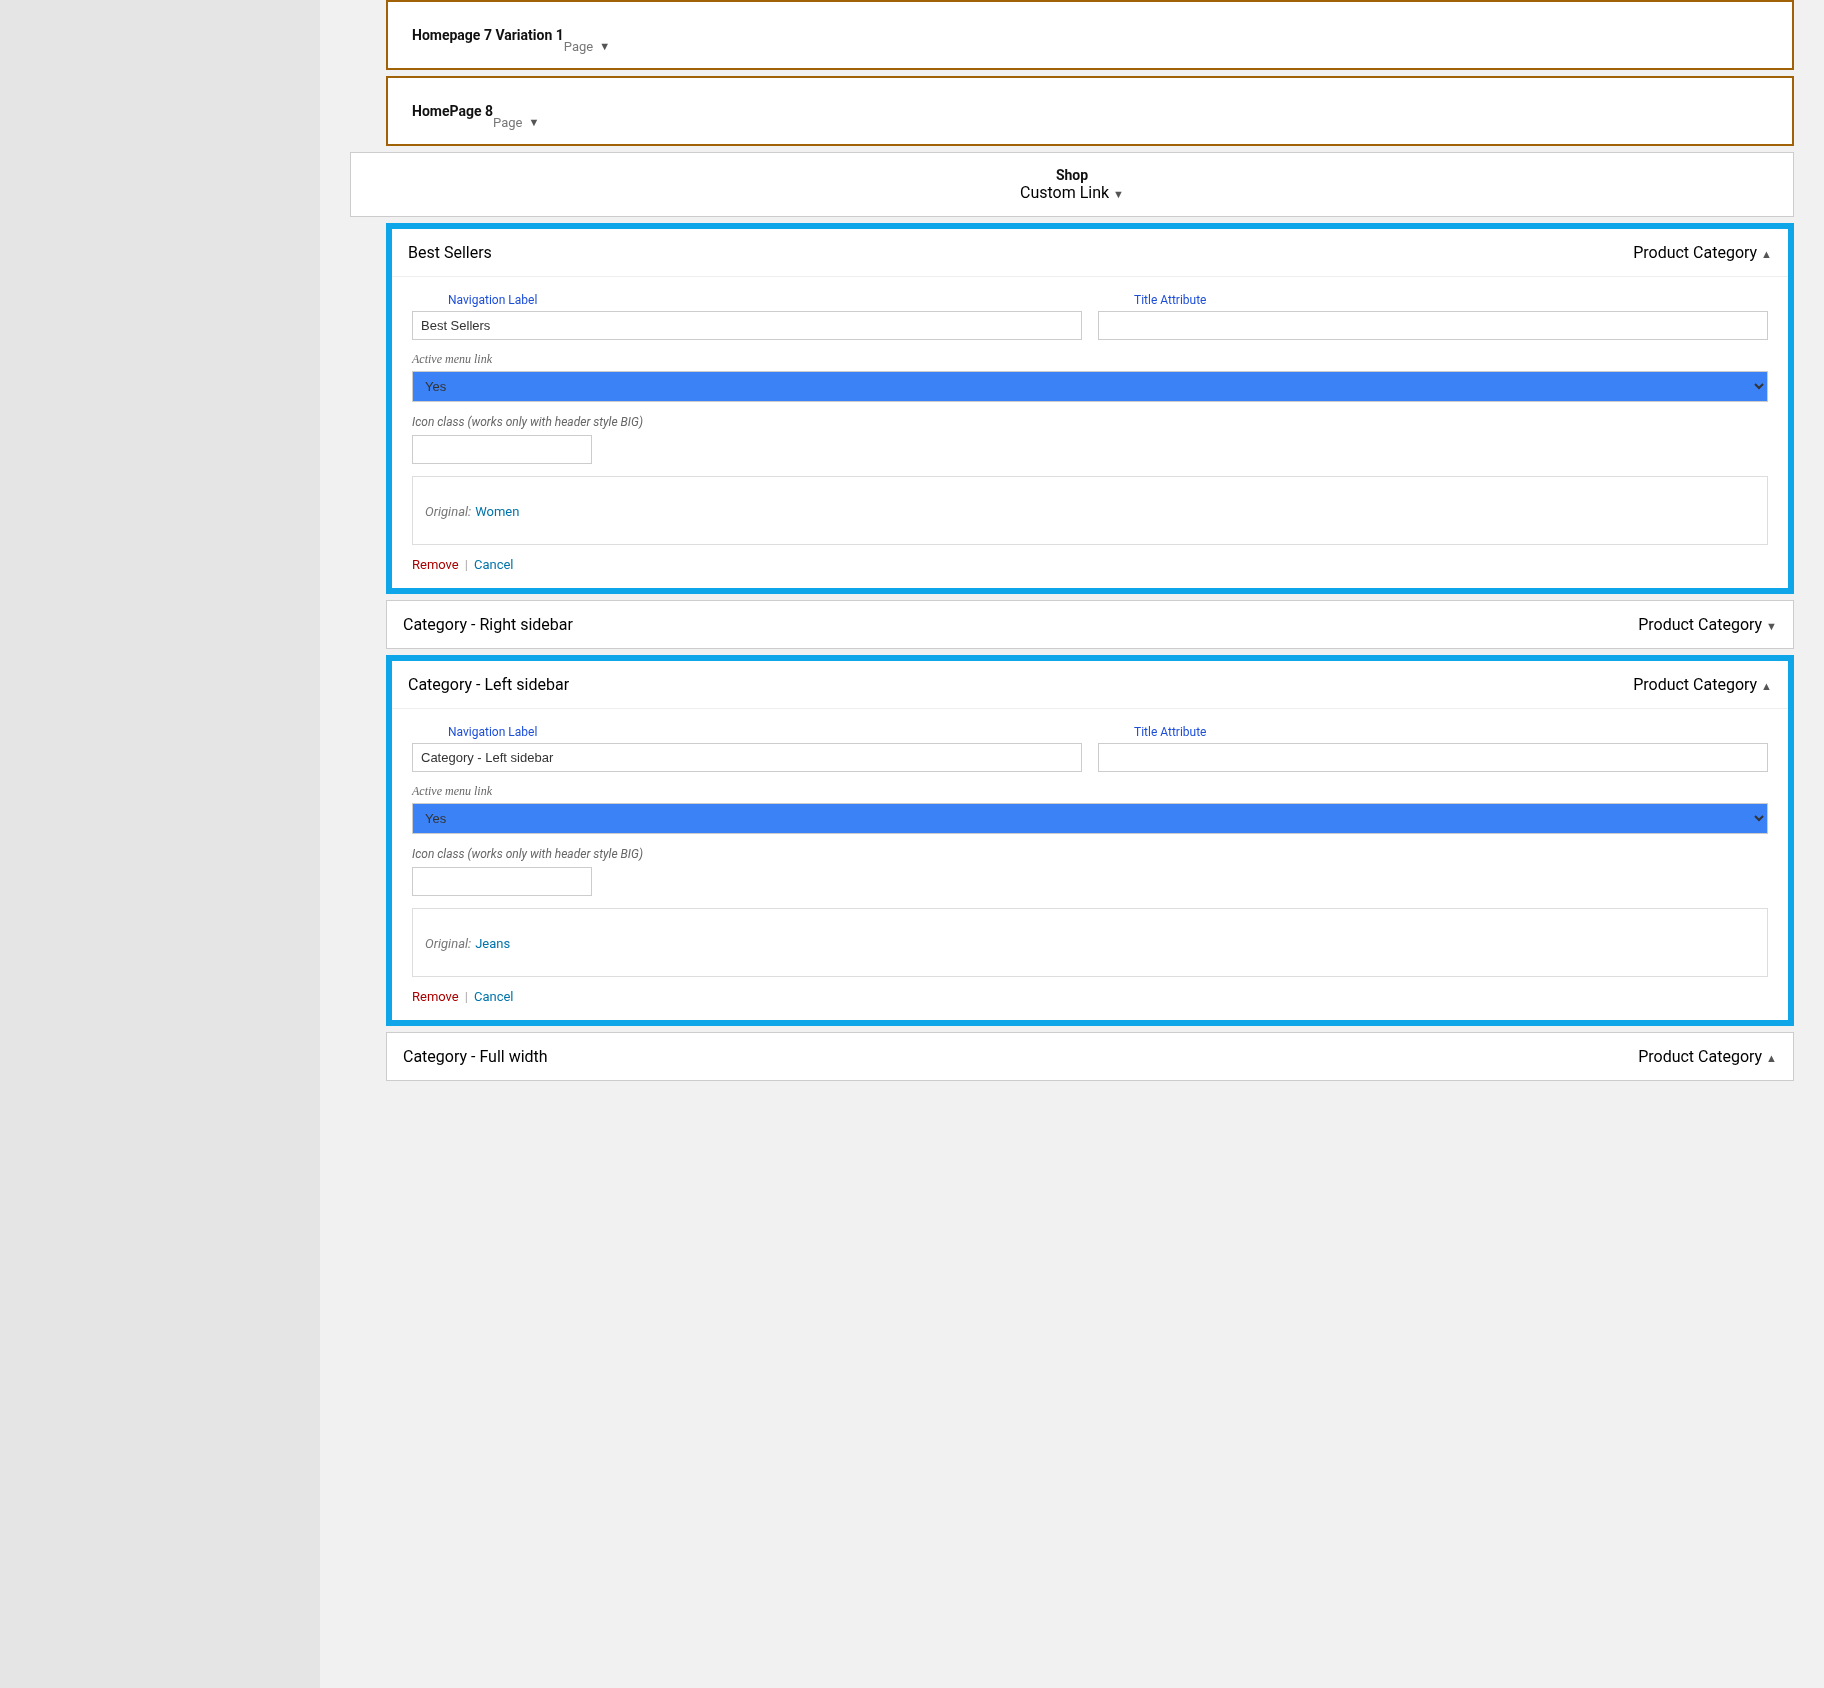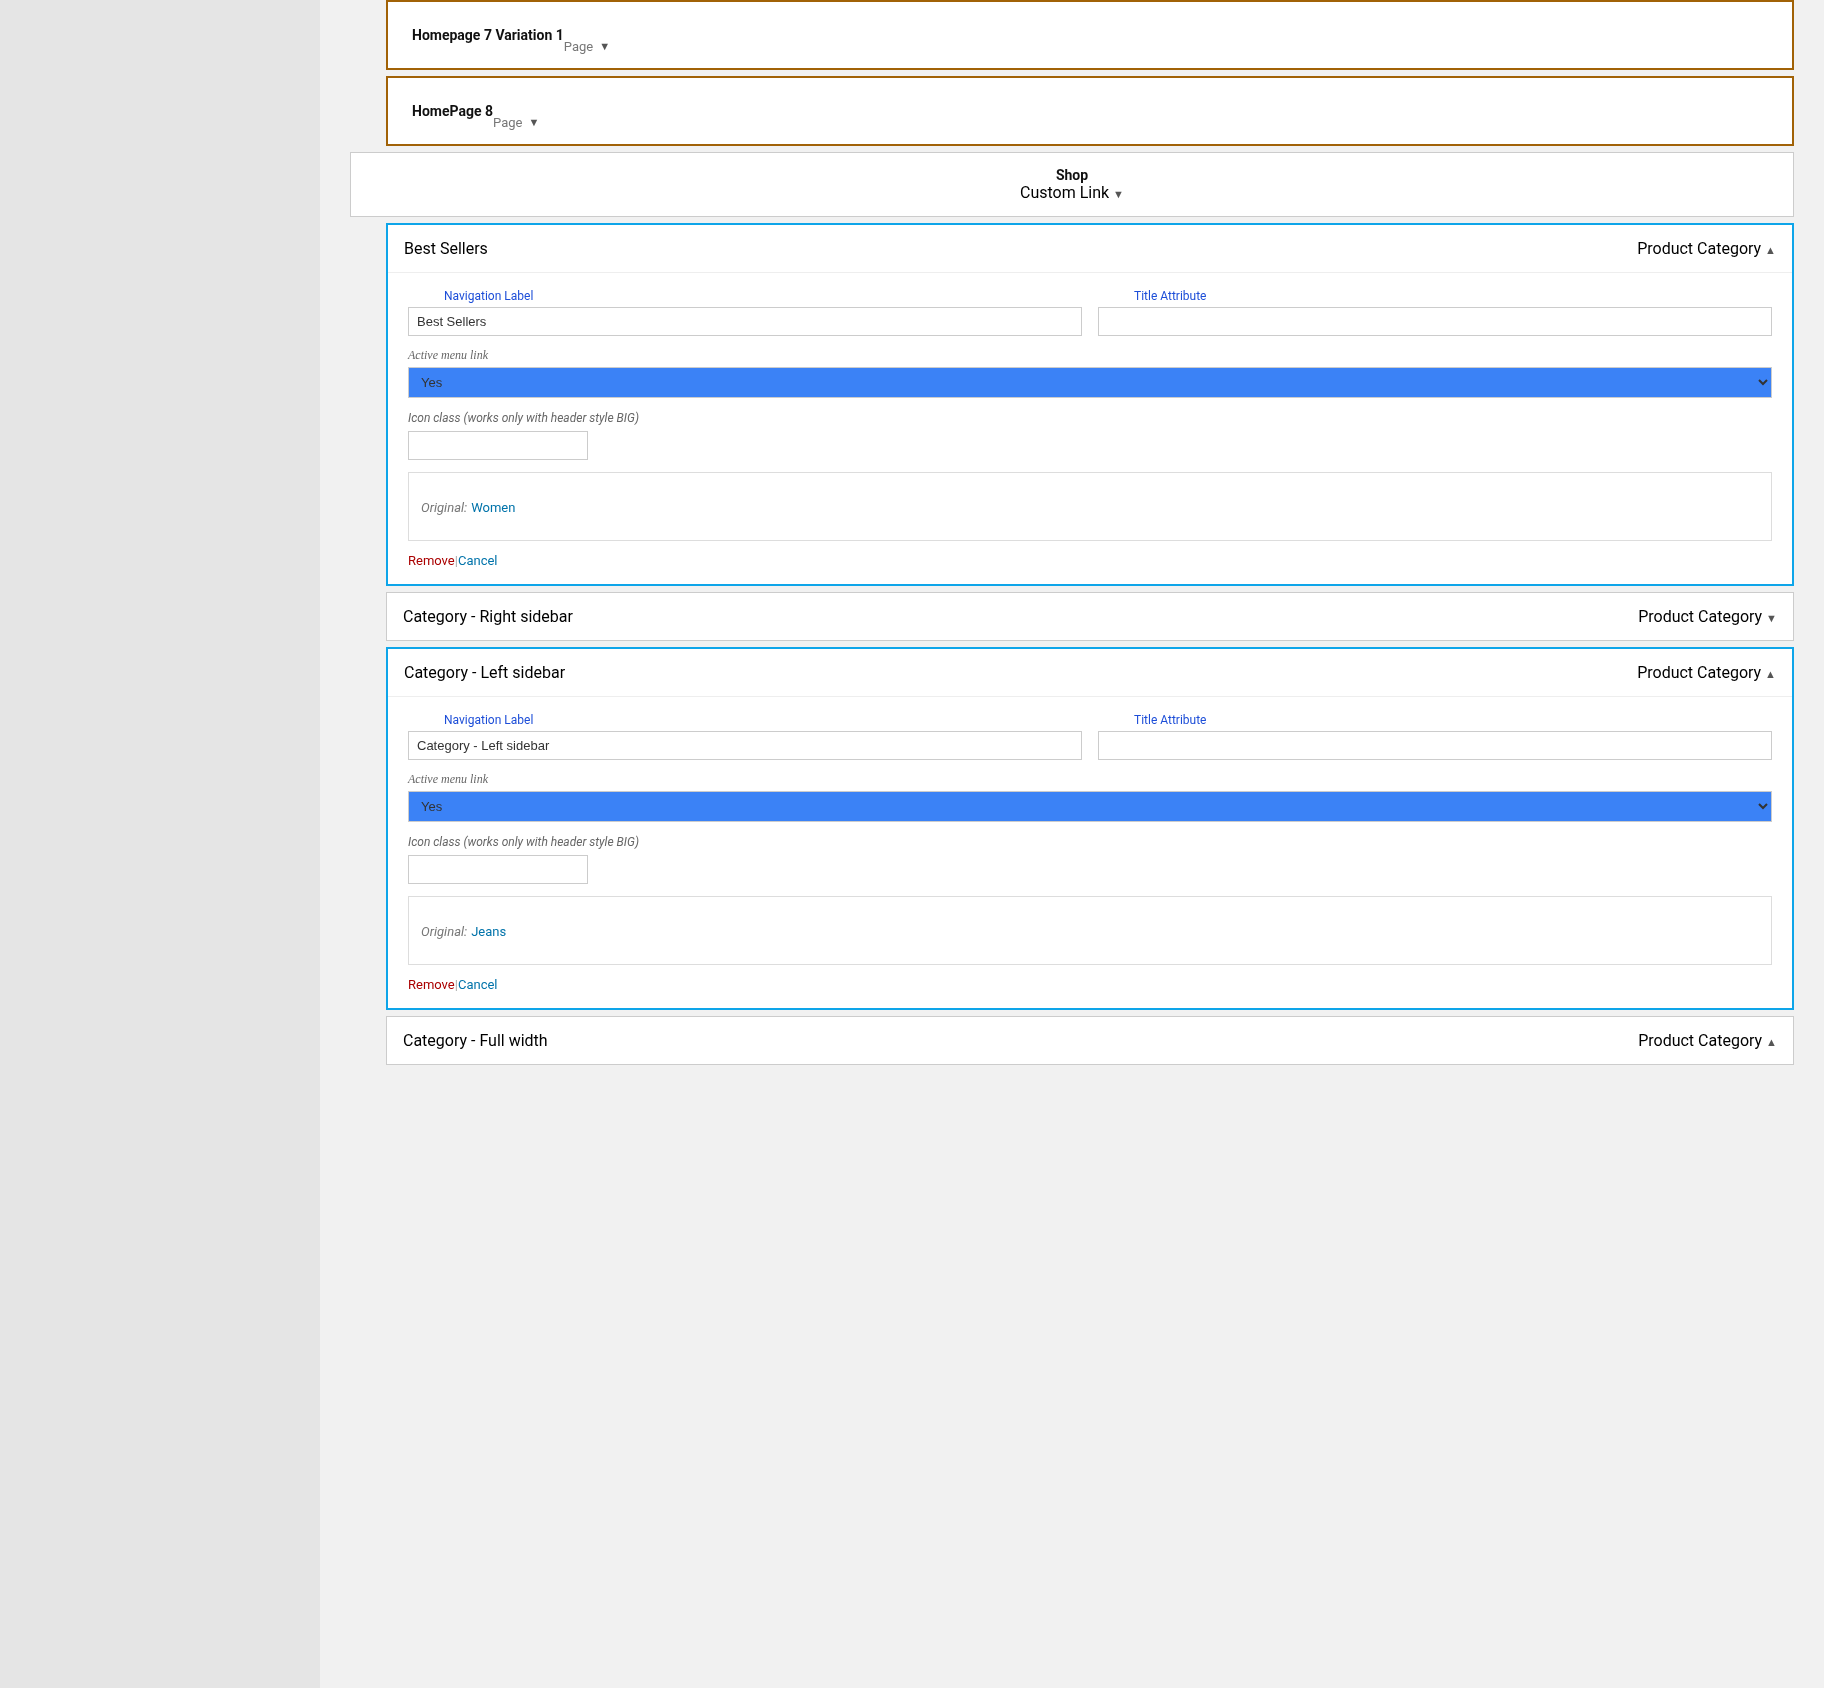--- a/index.html
+++ b/index.html
@@ -60,21 +60,21 @@
       justify-content: space-between;
       flex-direction: column;
     }
     .shop-row .item-title {
       font-weight: bold;
       font-size: 14px;
       color: #111;
     }
     .expanded-panel {
       background: #fff;
-      border: 2px solid #0ea5e9;
+      border: 6px solid #0ea5e9;
       margin-bottom: 6px;
       margin-left: 36px;
     }
     .expanded-panel-header {
       padding: 14px 16px;
       display: flex;
       align-items: center;
       justify-content: space-between;
       border-bottom: 1px solid #eee;
     }
@@ -155,21 +155,21 @@
       font-size: 13px;
     }
     .original-row a {
       color: #0073aa;
       text-decoration: none;
       font-size: 13px;
     }
     .action-links {
       display: flex;
       align-items: center;
-      gap: 0;
+      gap: 6px;
       font-size: 13px;
     }
     .remove-link {
       color: #a00;
       text-decoration: none;
       cursor: pointer;
     }
     .cancel-link {
       color: #0073aa;
       text-decoration: none;

